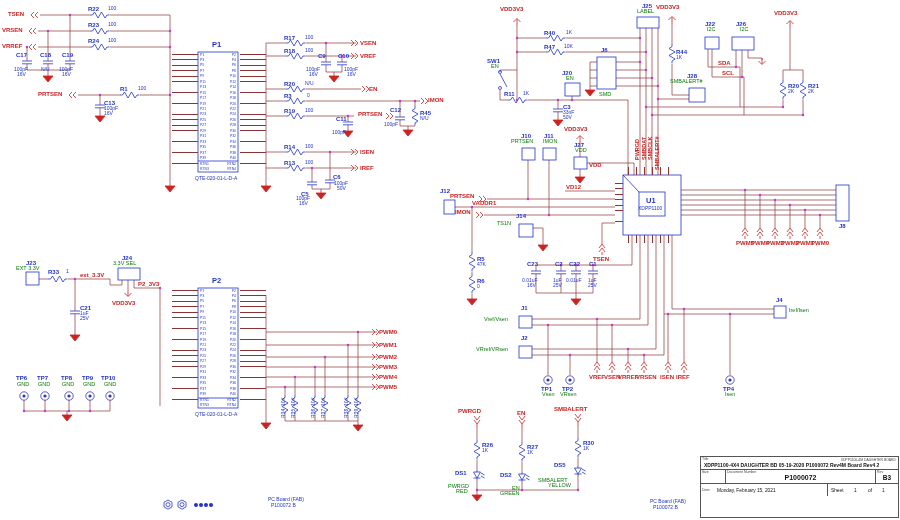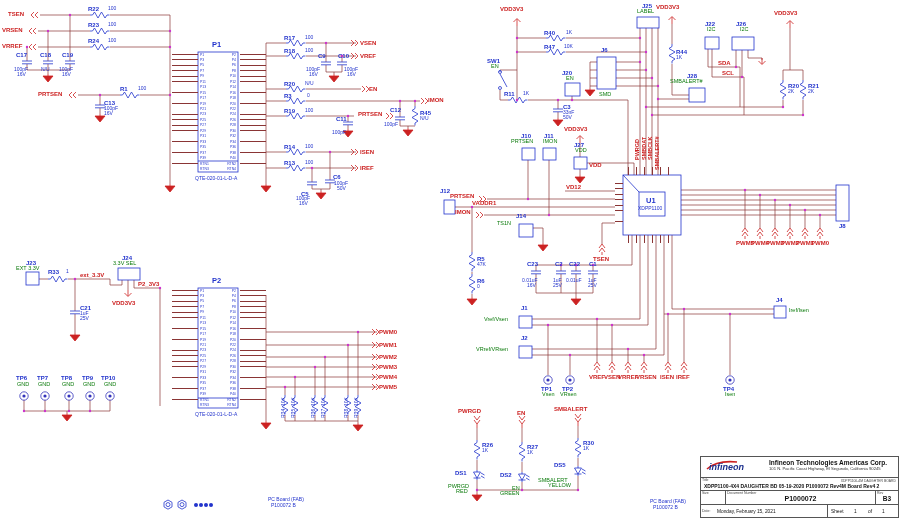--- a/index.html
+++ b/index.html
@@ -666,32 +666,20 @@
       <span class="lbl g" style="left: 560px; top: 392px;">VRsen</span>
       <span class="lbl r" style="left: 723px; top: 386px;">TP4</span>
       <span class="lbl g" style="left: 725px; top: 392px;">Isen</span>
       <span class="lbl v" style="left: 268px; top: 497px;">PC Board (FAB)</span>
       <span class="lbl v" style="left: 271px; top: 503px;">P100072 B</span>
       <span class="lbl v" style="left: 650px; top: 499px;">PC Board (FAB)</span>
       <span class="lbl v" style="left: 653px; top: 505px;">P100072 B</span>
     </div>
 
   <div id="tb">
-    <div class="row1">
-      <div class="logo">
-        <svg class="arc" width="60" height="18">
-            <path d="M4,10 Q14,1 34,3" stroke="#cc2222" stroke-width="1.6" fill="none"></path>
-          </svg>
-        <span class="logotxt">infineon</span>
-      </div>
-      <div class="coinfo">
-        <div class="company">Infineon Technologies Americas Corp.</div>
-        <div class="addr">101 N. Pacific Coast Highway, El Segundo, California  90245</div>
-      </div>
-    </div>
     <div class="row2">
       <span class="tlabel">Title</span>
       <span class="tsmall">XDPP1100-4M DAUGHTER BOARD</span>
       <span class="title">XDPP1100-4X4 DAUGHTER BD  05-19-2020  P1000072 Rev4M Board Rev4 2</span>
     </div>
     <div class="row3">
       <div class="szc">
           <span class="clab">Size</span>
         </div>
       <div class="dnc">

